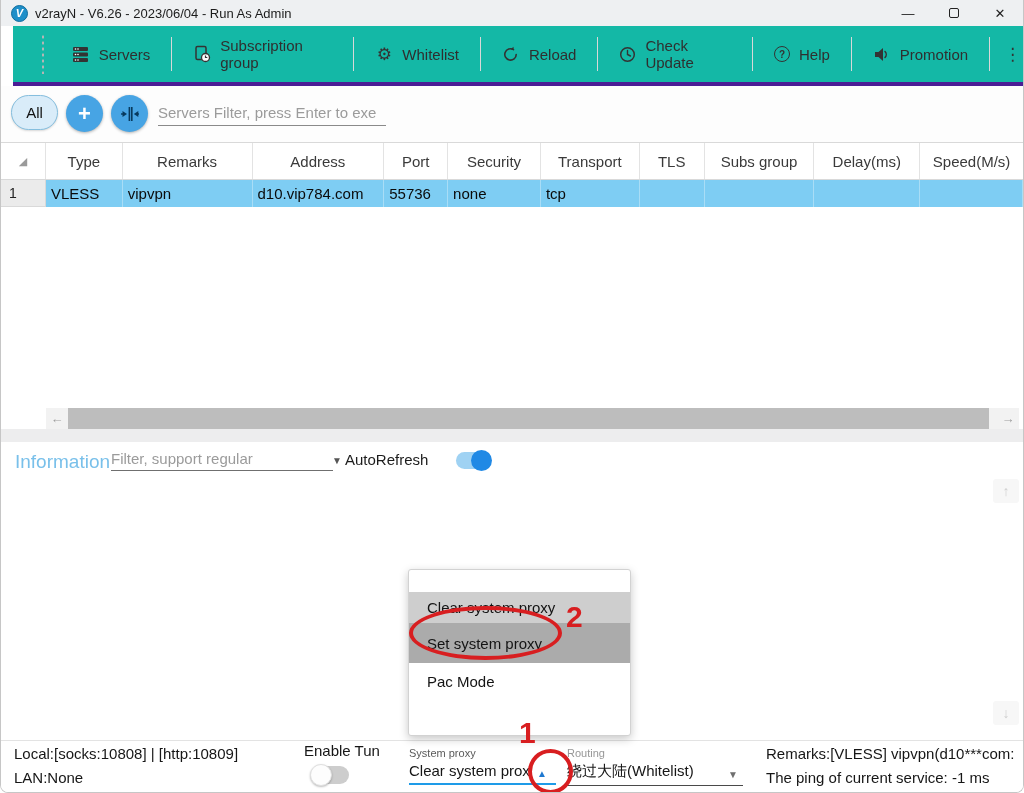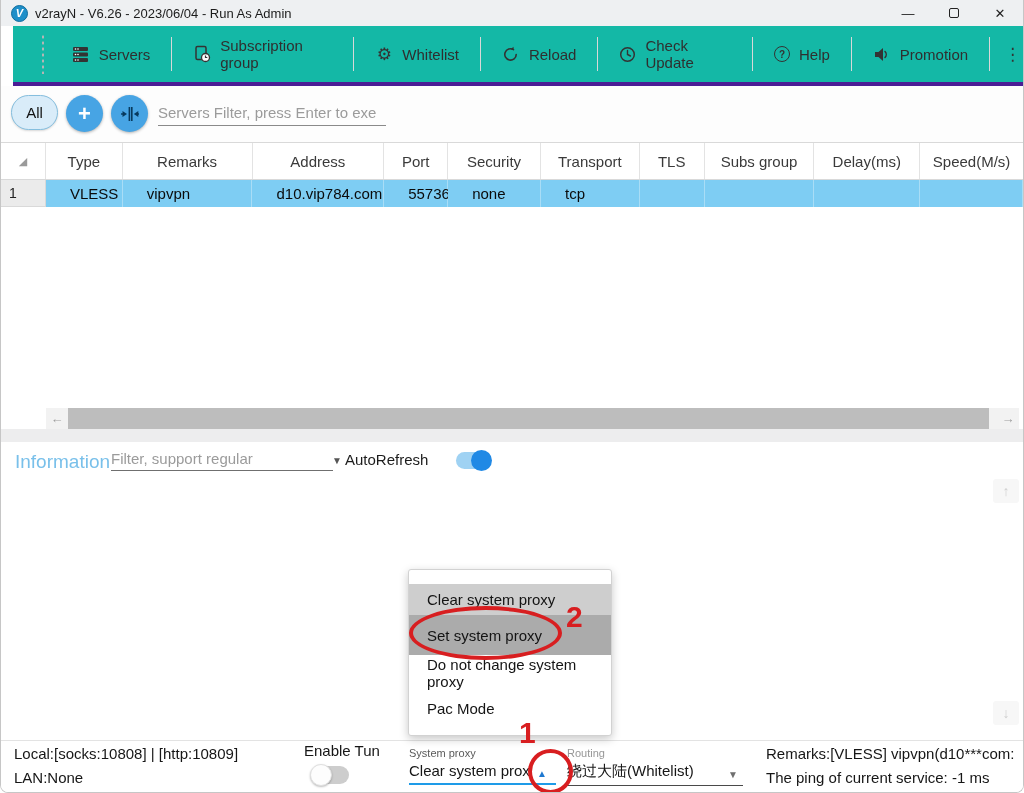--- a/index.html
+++ b/index.html
@@ -44,21 +44,21 @@
   
   #grid { position:absolute; left:0; top:142px; width:100%; height:266px; background:#fff; border-top:1px solid #d9d9d9; }
   .hdr-row { display:flex; height:37px; border-bottom:1px solid #d9d9d9; background:#fff; }
   .hdr-cell { display:flex; align-items:center; justify-content:center; font-size:15px; color:#3a3a3a; border-right:1px solid #e3e3e3; height:100%; }
   .c0{width:45px;} .c1{width:77px;} .c2{width:130px;} .c3{width:132px;} .c4{width:64px;} .c5{width:93px;}
   .c6{width:99px;} .c7{width:65px;} .c8{width:110px;} .c9{width:106px;} .c10{width:103px; border-right:none;}
   .corner-tri { color:#9a9a9a; font-size:11px; }
   .data-row { display:flex; height:27px; }
   .row-head { width:45px; background:#ebebeb; border-right:1px solid #d9d9d9; border-bottom:1px solid #d9d9d9;
     display:flex; align-items:center; font-size:14px; color:#222; padding-left:8px; }
-  .cell { background:#7ecdf3; border-right:1px solid #a9ddf6; display:flex; align-items:center; padding-left:24px;
+  .cell { background:#7ecdf3; border-right:1px solid #a9ddf6; display:flex; align-items:center; padding-left:5px;
     font-size:15px; color:#0a0a0a; }
   
   #hscroll { position:absolute; left:45px; right:4px; top:408px; height:21px; background:#f2f2f2; display:flex; align-items:center; }
   .sb-arrow { width:22px; height:21px; display:flex; align-items:center; justify-content:center; color:#9f9f9f; font-size:13px; background:#f2f2f2; }
   .sb-thumb { flex:1; height:21px; background:#bdbdbd; margin-right:8px; }
   #splitter { position:absolute; left:0; top:429px; width:100%; height:13px; background:#ededee; }
   
   #infobar { position:absolute; left:0; top:442px; width:100%; height:36px; background:#fff; }
   .info-title { position:absolute; left:14px; top:9px; font-size:19px; color:#79c0ea; }
   .info-filter { position:absolute; left:110px; top:4px; width:222px; height:25px; border:none; outline:none; background:transparent;
@@ -69,22 +69,22 @@
   .autorefresh-label { position:absolute; left:344px; top:9px; font-size:15px; color:#1c1c1c; }
   .toggle { position:relative; border-radius:10px; }
   #toggle-auto { position:absolute; left:455px; top:10px; width:34px; height:17px; background:#9fd2f3; }
   #toggle-auto .knob { position:absolute; right:-2px; top:-2px; width:21px; height:21px; border-radius:50%; background:#2089e5; }
   
   #infopanel { position:absolute; left:0; top:478px; width:100%; height:262px; background:#fff; }
   .panel-arrow { position:absolute; right:4px; width:26px; height:24px; background:#f7f7f7; color:#cfcfcf; font-size:14px;
     display:flex; align-items:center; justify-content:center; border-radius:3px; }
   #pa-up { top:479px; } #pa-down { top:701px; }
   
-  #proxymenu { position:absolute; left:407px; top:569px; width:204px; height:167px; background:#fff; border:1px solid #d2d2d2;
-    border-radius:3px; box-shadow:0 3px 10px rgba(0,0,0,.22); padding-top:14px; z-index:5; }
+  #proxymenu { position:absolute; left:407px; top:569px; width:223px; height:167px; background:#fff; border:1px solid #d2d2d2;
+    border-radius:3px; box-shadow:0 3px 10px rgba(0,0,0,.22); padding-top:22px; z-index:5; }
   .menu-item { font-size:15px; color:#141414; padding-left:18px; display:flex; align-items:center; }
   .mi-0 { height:31px; background:#cecece; }
   .mi-1 { height:40px; background:#ababab; }
   .mi-2 { height:35px; background:#fff; }
   .mi-3 { height:36px; background:#fff; }
   
   .ann { position:absolute; z-index:9; border:4px solid #d81e20; border-radius:50%; background:transparent; }
   #ellipse2 { left:408px; top:606px; width:153px; height:54px; }
   .ann-num { position:absolute; z-index:9; color:#d81e20; font-size:30px; font-weight:bold; }
   #num2 { left:565px; top:600px; }
@@ -268,21 +268,20 @@
       </div>
   </div>
 
   <div id="infopanel"></div>
   <div class="panel-arrow" id="pa-up">↑</div>
   <div class="panel-arrow" id="pa-down">↓</div>
 
   <div id="proxymenu">
     <div class="menu-item mi-0">Clear system proxy</div>
     <div class="menu-item mi-1">Set system proxy</div>
-    <div class="menu-item mi-2">Do not change system proxy</div>
     <div class="menu-item mi-3">Pac Mode</div>
   </div>
 
   <div class="ann" id="ellipse2"></div>
   <div class="ann-num" id="num2">2</div>
   <div class="ann" id="circle1"></div>
   <div class="ann-num" id="num1">1</div>
 
   <div id="statusbar">
     <div class="st-local">Local:[socks:10808] | [http:10809]</div>

